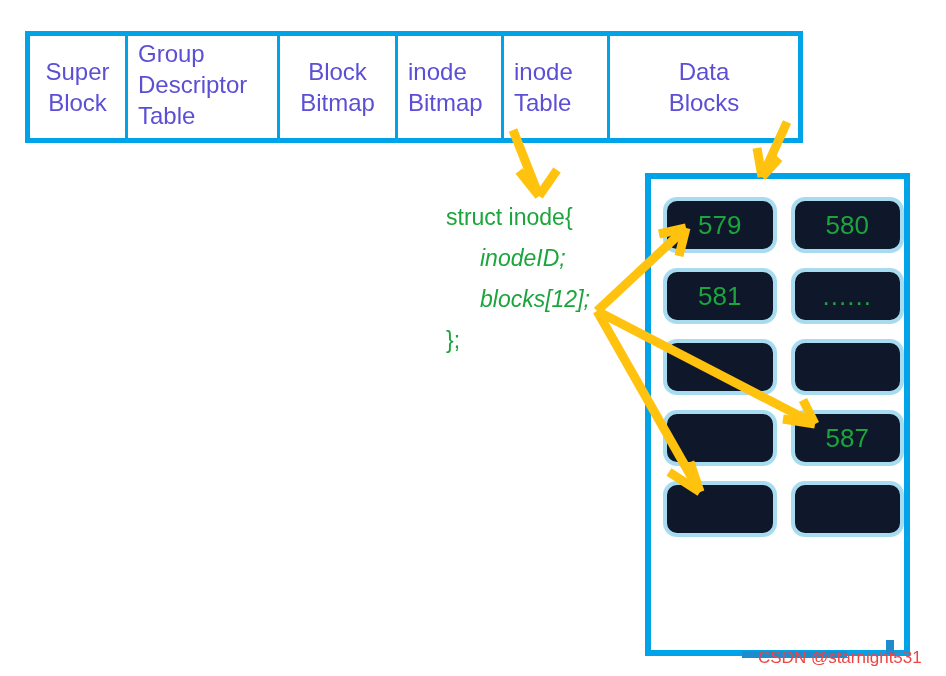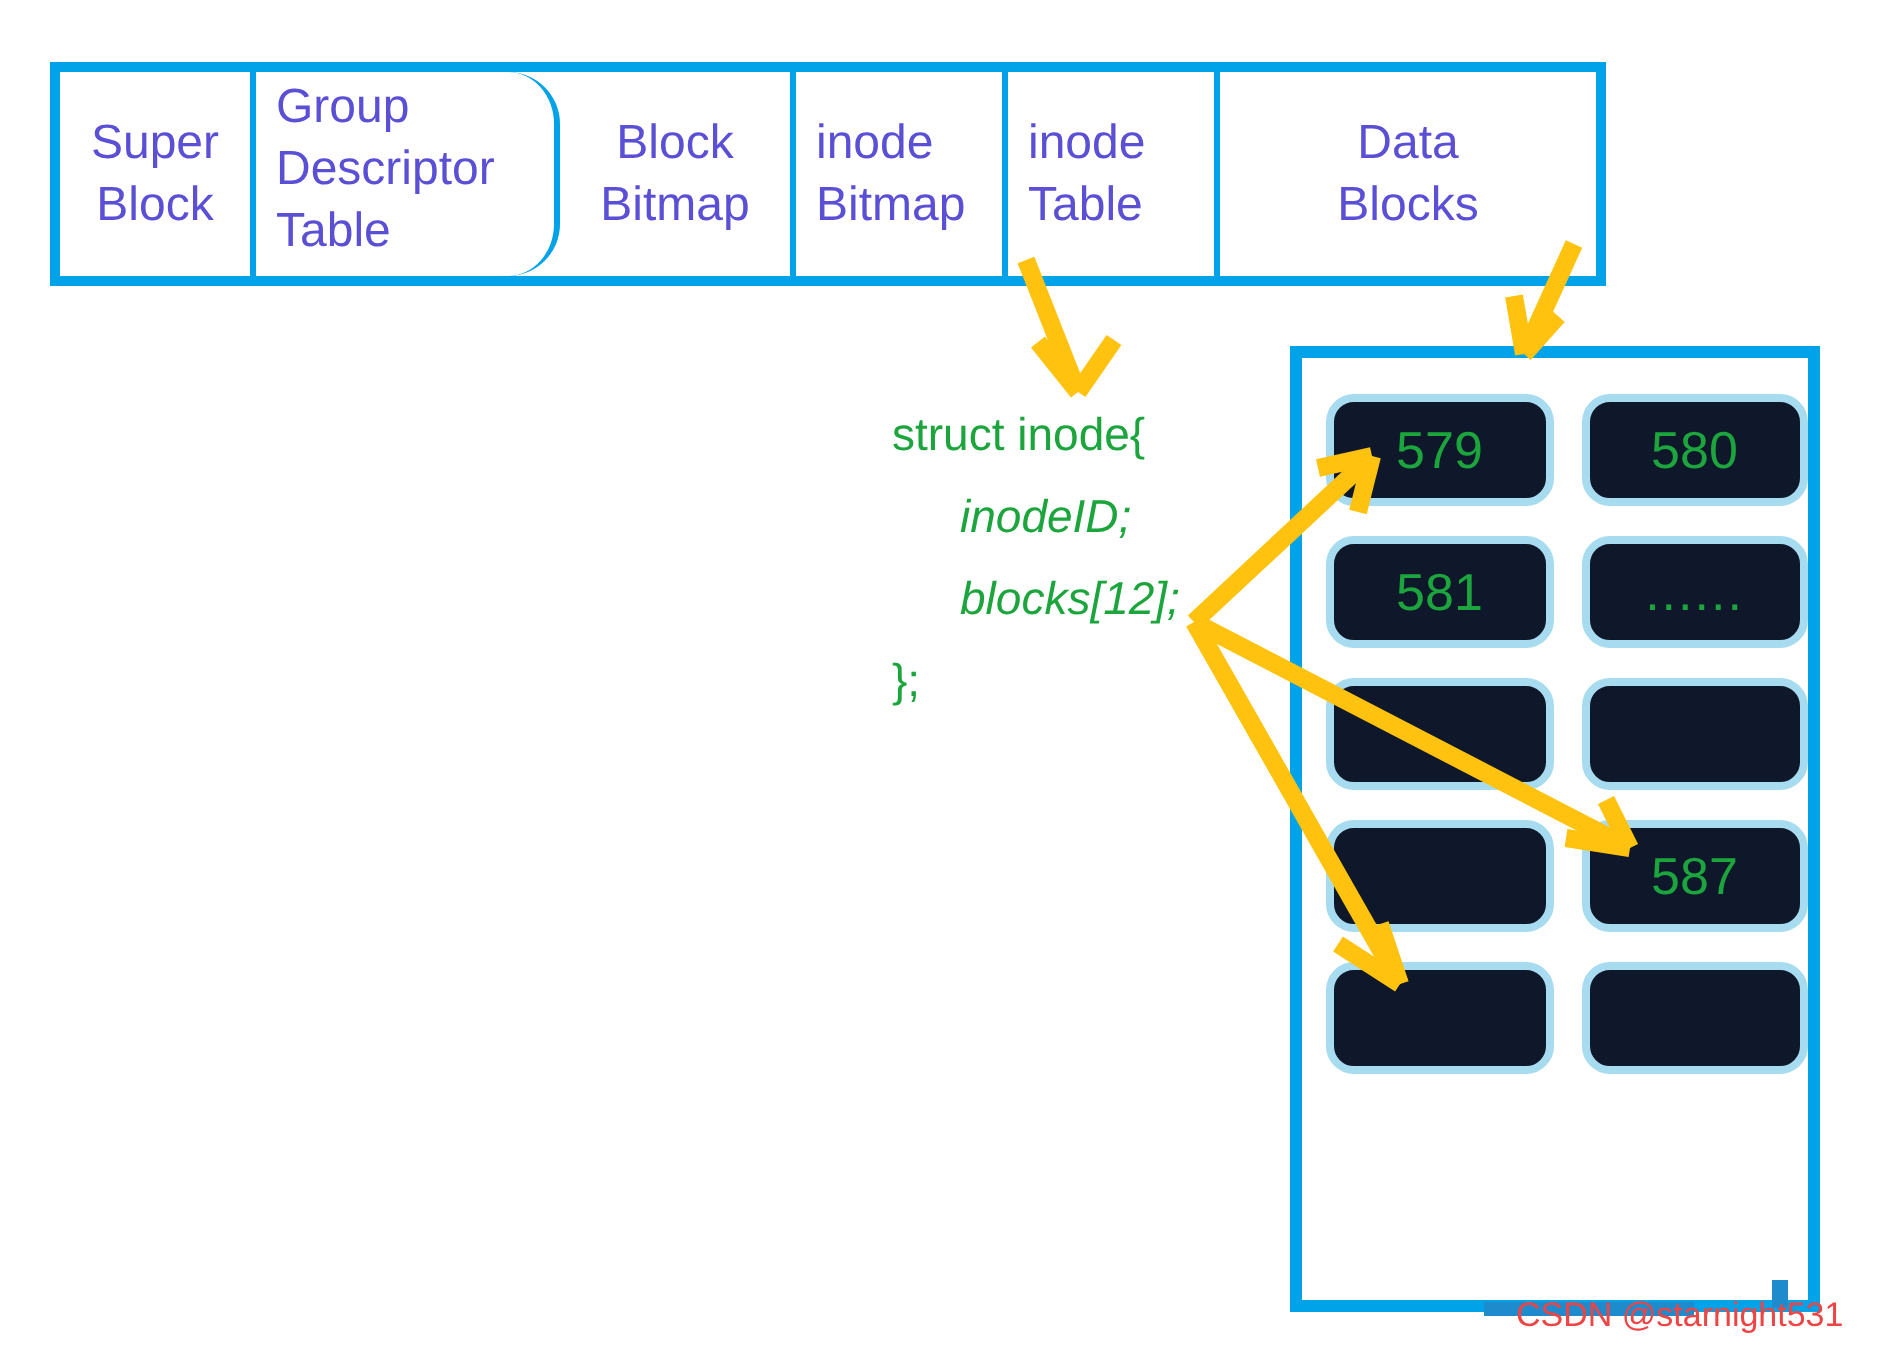--- a/index.html
+++ b/index.html
@@ -49,21 +49,21 @@
     color: #5B4FD6;
     font-size: 24px;
     line-height: 31px;
     white-space: nowrap;
   }
   .fs-center { align-items: center; padding-left: 0; }
   .fs-center .fs-line { text-align: center; }
 
   
   .w-super   { width: 98px; }
-  .w-gdt     { width: 152px; border-radius: 26px; }
+  .w-gdt     { width: 152px; }
   .w-bbitmap { width: 118px; }
   .w-ibitmap { width: 106px; }
   .w-itable  { width: 106px; }
   .w-data    { width: 188px; }
 
   
   .gdt-stack {
     position: absolute;
     left: 10px;
     top: 2px;

